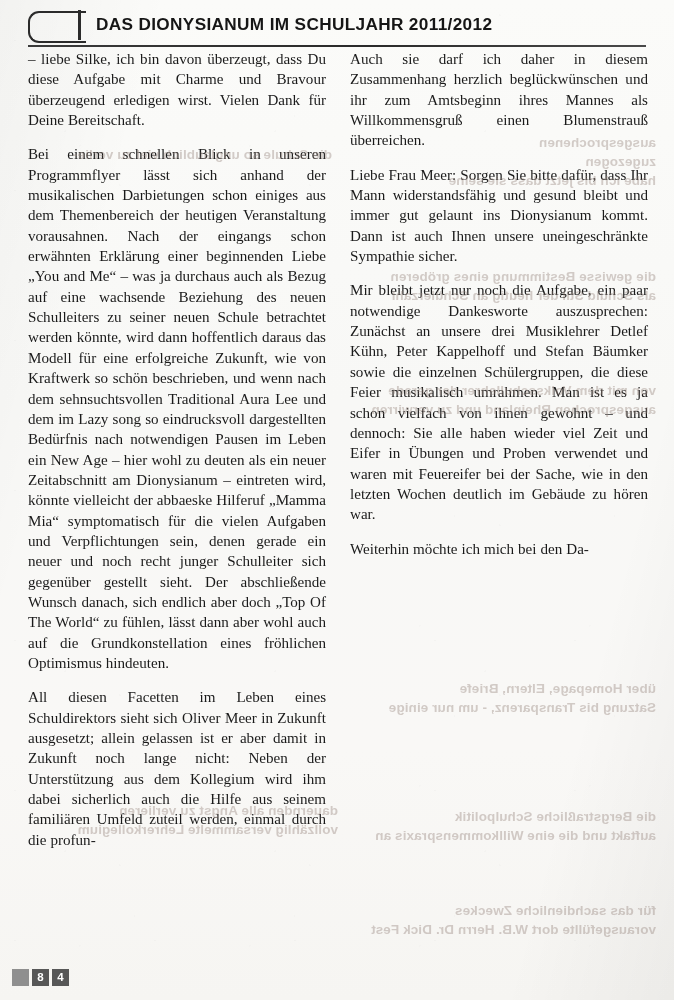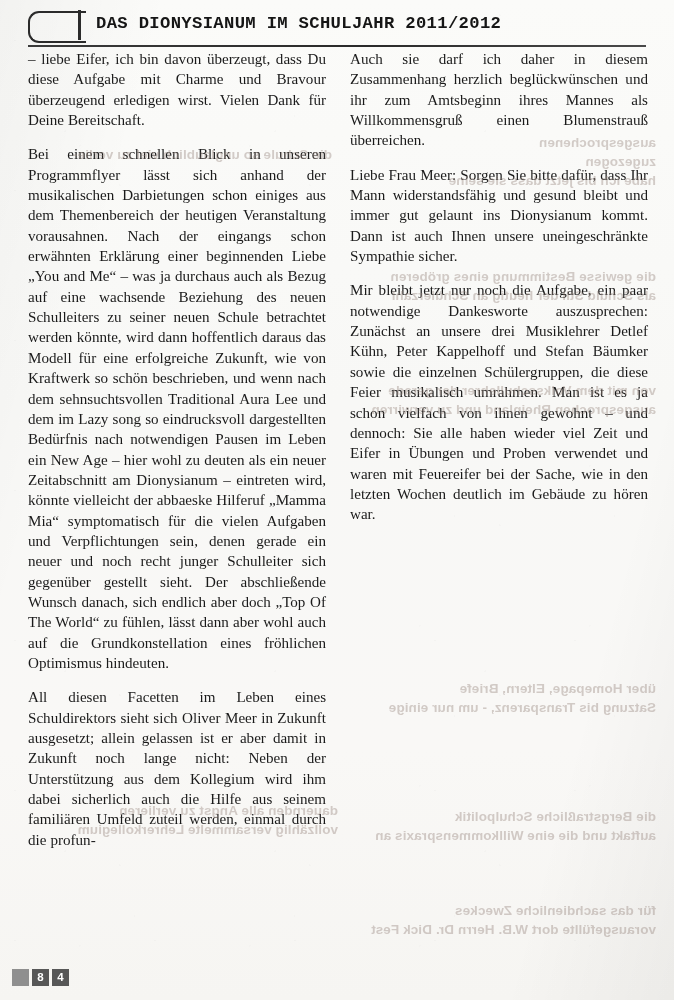--- a/index.html
+++ b/index.html
@@ -66,21 +66,21 @@
     left: 50px;
     top: 2px;
     width: 3px;
     height: 30px;
     background: #2b2b2b;
   }
   .runhead-title {
     position: absolute;
     left: 68px;
     top: 0;
-    font-family: Liberation Mono, monospace;
+    font-family: Liberation Sans, sans-serif;
     font-weight: 700;
     font-size: 17.2px;
     letter-spacing: .35px;
     color: #161616;
     white-space: nowrap;
     line-height: 32px;
   }
   .runhead-rule {
     position: absolute;
     left: 0;
@@ -174,21 +174,21 @@
   </div>
 
   <div class="columns">
 
     <div class="col col-left">
 
       <div class="ghost" style="left:4px; top:96px; width:300px;">die Schule so unglaublich viel zu verlie-</div>
       <div class="ghost" style="left:10px; top:752px; width:300px;">dauernden alle Angst zu verlieren
 vollzählig versammelte Lehrerkollegium</div>
 
-      <p class="para">– liebe Eifer, ich bin davon überzeugt, dass Du diese Aufgabe mit Charme und Bravour überzeugend erledigen wirst. Vielen Dank für Deine Bereitschaft.</p>
+      <p class="para">– liebe Silke, ich bin davon überzeugt, dass Du diese Aufgabe mit Charme und Bravour überzeugend erledigen wirst. Vielen Dank für Deine Bereitschaft.</p>
       <p class="para">Bei einem schnellen Blick in unseren Programmflyer lässt sich anhand der musikalischen Darbietungen schon einiges aus dem Themenbereich der heutigen Veranstaltung vorausahnen. Nach der eingangs schon erwähnten Erklärung einer beginnenden Liebe „You and Me“ – was ja durchaus auch als Bezug auf eine wachsende Beziehung des neuen Schulleiters zu seiner neuen Schule betrachtet werden könnte, wird dann hoffentlich daraus das Modell für eine erfolgreiche Zukunft, wie von Kraftwerk so schön beschrieben, und wenn nach dem sehnsuchtsvollen Traditional Aura Lee und dem im Lazy song so eindrucksvoll dargestellten Bedürfnis nach notwendigen Pausen im Leben ein New Age – hier wohl zu deuten als ein neuer Zeitabschnitt am Dionysianum – eintreten wird, könnte vielleicht der abbaeske Hilferuf „Mamma Mia“ symptomatisch für die vielen Aufgaben und Verpflichtungen sein, denen gerade ein neuer und noch recht junger Schulleiter sich gegenüber gestellt sieht. Der abschließende Wunsch danach, sich endlich aber doch „Top Of The World“ zu fühlen, lässt dann aber wohl auch auf die Grundkonstellation eines fröhlichen Optimismus hindeuten.</p>
       <p class="para">All diesen Facetten im Leben eines Schuldirektors sieht sich Oliver Meer in Zukunft ausgesetzt; allein gelassen ist er aber damit in Zukunft noch lange nicht: Neben der Unterstützung aus dem Kollegium wird ihm dabei sicherlich auch die Hilfe aus seinem familiären Umfeld zuteil werden, einmal durch die profun-</p>
     </div>
 
     <div class="col col-right">
       <div class="ghost" style="left:6px; top:84px; width:300px;">ausgesprochenen
 zugezogen
 habe ich bis jetzt dass sie seine</div>
       <div class="ghost" style="left:6px; top:218px; width:300px;">die gewisse Bestimmung eines gröberen
 als Schuld Stil der heutig an Schülerzahl</div>
@@ -197,20 +197,21 @@
       <div class="ghost" style="left:6px; top:630px; width:300px;">über Homepage, Eltern, Briefe
 Satzung bis Transparenz, - um nur einige</div>
       <div class="ghost" style="left:6px; top:758px; width:300px;">die Bergstraßliche Schulpolitik
 auftakt und die eine Willkommenspraxis an</div>
       <div class="ghost" style="left:6px; top:852px; width:300px;">für das sachdienliche Zweckes
 vorausgefüllte dort W.B. Herrn Dr. Dick Fest</div>
 
       <p class="para">Auch sie darf ich daher in diesem Zusammenhang herzlich beglückwünschen und ihr zum Amtsbeginn ihres Mannes als Willkommensgruß einen Blumenstrauß überreichen.</p>
       <p class="para">Liebe Frau Meer: Sorgen Sie bitte dafür, dass Ihr Mann widerstandsfähig und gesund bleibt und immer gut gelaunt ins Dionysianum kommt. Dann ist auch Ihnen unsere uneingeschränkte Sympathie sicher.</p>
       <p class="para">Mir bleibt jetzt nur noch die Aufgabe, ein paar notwendige Dankesworte auszusprechen: Zunächst an unsere drei Musiklehrer Detlef Kühn, Peter Kappelhoff und Stefan Bäumker sowie die einzelnen Schülergruppen, die diese Feier musikalisch umrahmen. Man ist es ja schon vielfach von ihnen gewohnt – und dennoch: Sie alle haben wieder viel Zeit und Eifer in Übungen und Proben verwendet und waren mit Feuereifer bei der Sache, wie in den letzten Wochen deutlich im Gebäude zu hören war.</p>
+      <p class="para">Weiterhin möchte ich mich bei den Da-</p>
     </div>
   </div>
 
   <div class="folio">
     <span class="folio-swatch"></span>
     <span class="folio-digit">8</span>
     <span class="folio-digit">4</span>
   </div>
 
 </div>

